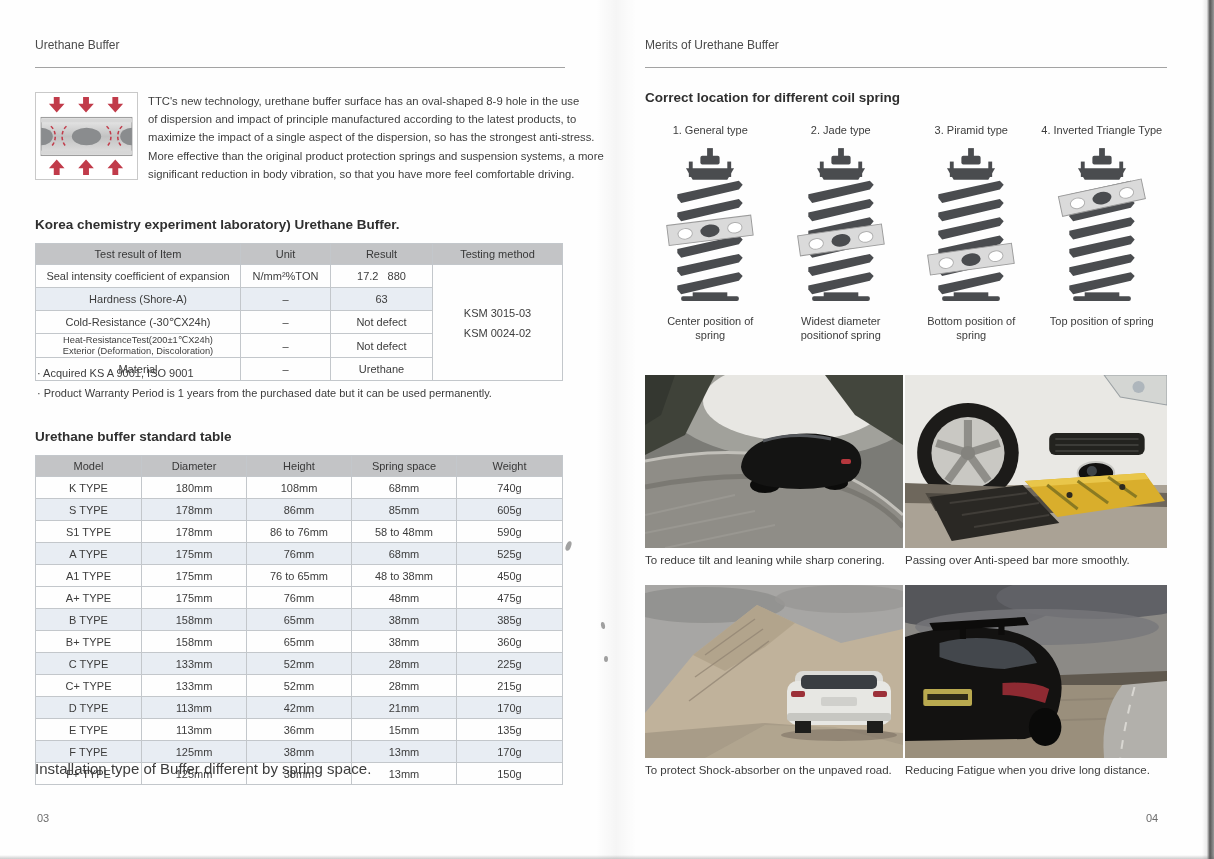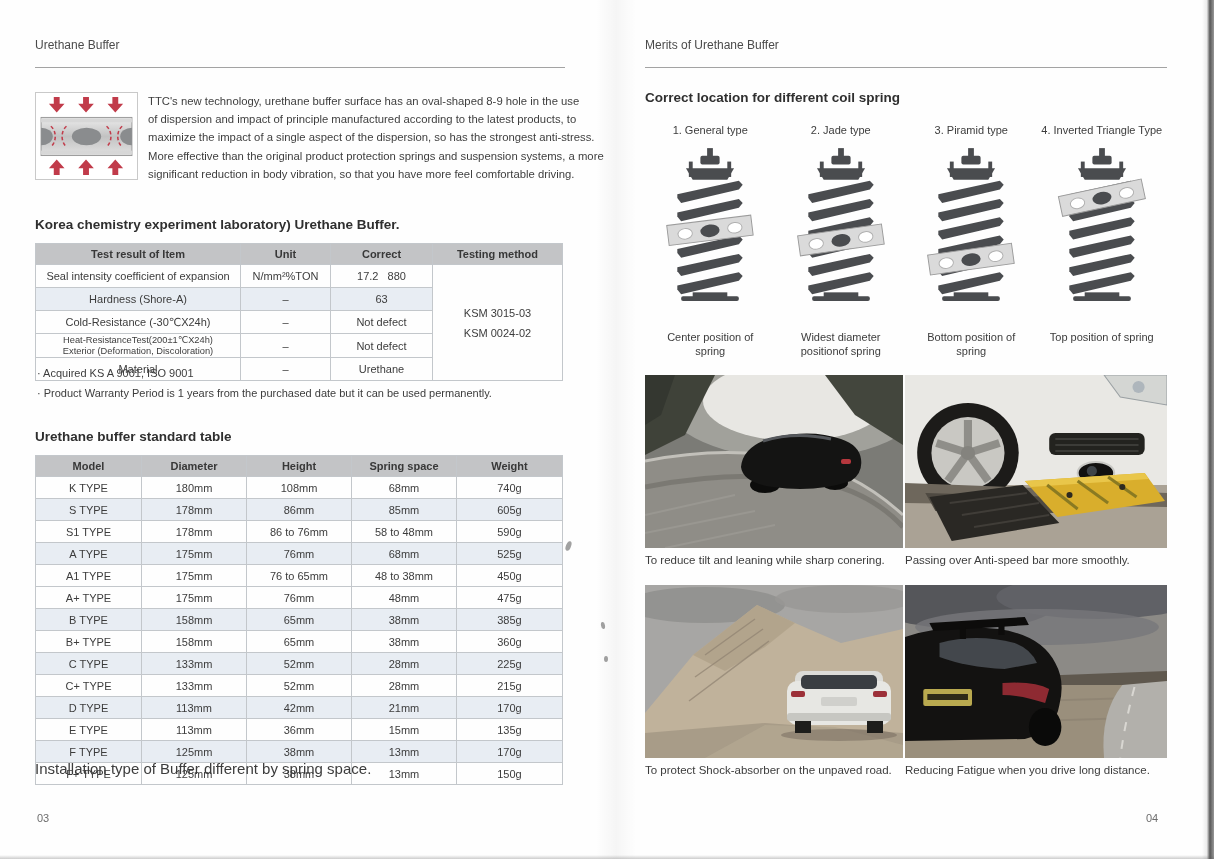--- a/index.html
+++ b/index.html
@@ -26,21 +26,21 @@
   }
   .intro-text{font-size:11.3px;line-height:18.2px;color:#3e3e3e;}
   .intro-text div{white-space:nowrap;}
 
   .section-title{position:absolute;left:0;font-size:13.5px;font-weight:bold;color:#2f2f2f;}
   #lab-title{top:217px;}
   #std-title{top:429px;}
 
   table{border-collapse:collapse;table-layout:fixed;}
   th,td{border:1px solid #c3c7cb;padding:1px 3px;text-align:center;overflow:hidden;}
-  th{background:var(--table-header-bg,#c3c4c6);font-weight:bold;color:#383838;height:18px;}
+  th{background:var(--table-header-bg,#c3c4c6);font-weight:normal;color:#383838;height:18px;}
   .t1{position:absolute;top:243px;left:0;width:527px;font-size:11px;}
   .t1 td{height:20px;color:#3c3c3c;}
   .t1 .small{font-size:9.3px;line-height:10.5px;}
   .t1 .merge{vertical-align:middle;}
   .t1 .merge div{line-height:20px;}
   .shade{background:var(--row-shade,#e8edf3);}
 
   .notes{position:absolute;top:364px;left:2px;font-size:11px;line-height:19.5px;color:#3c3c3c;}
 
   .t2{position:absolute;top:455px;left:0;width:527px;font-size:11px;}
@@ -54,21 +54,21 @@
   .pagenum{position:absolute;top:812px;font-size:11px;color:#6d6d6d;}
   .pagenum.pl{left:37px;}
   .pagenum.pr{left:1146px;}
 
   
   #coil-title{top:90px;}
   .coil-grid{position:absolute;top:124px;left:0;width:522px;display:flex;}
   .coil-col{width:130.5px;display:flex;flex-direction:column;align-items:center;}
   .coil-label{font-size:11px;color:#3c3c3c;height:16px;white-space:nowrap;}
   .strut{width:100px;height:166px;margin-top:3px;}
-  .coil-caption{font-size:11px;color:#3c3c3c;text-align:center;line-height:14px;margin-top:21px;width:118px;}
+  .coil-caption{font-size:11px;color:#3c3c3c;text-align:center;line-height:14px;margin-top:5px;width:118px;}
 
   .photo-grid{position:absolute;top:375px;left:0;width:522px;display:grid;
     grid-template-columns:258px 262px;column-gap:2px;}
   .photo-grid figure{margin:0;}
   .photo{height:173px;overflow:hidden;background:#8a8a86;}
   .photo svg{display:block;width:100%;height:100%;}
   figcaption{font-size:11.5px;color:#3c3c3c;line-height:15px;margin:5px 0 17px 0;}
 
   
   .right-edge{position:absolute;right:0;top:0;width:12px;height:859px;
@@ -169,21 +169,21 @@
     <colgroup>
         <col style="width:205px">
         <col style="width:90px">
         <col style="width:102px">
         <col style="width:130px">
       </colgroup>
     <thead>
       <tr>
         <th>Test result of Item</th>
         <th>Unit</th>
-        <th>Correct</th>
+        <th>Result</th>
         <th>Testing method</th>
       </tr>
     </thead>
     <tbody>
       <tr>
         <td>Seal intensity coefficient of expansion</td>
         <td>N/mm²%TON</td>
         <td>17.2&nbsp;&nbsp;&nbsp;880</td>
         <td rowspan="5" class="merge">
           <div>KSM 3015-03</div>

